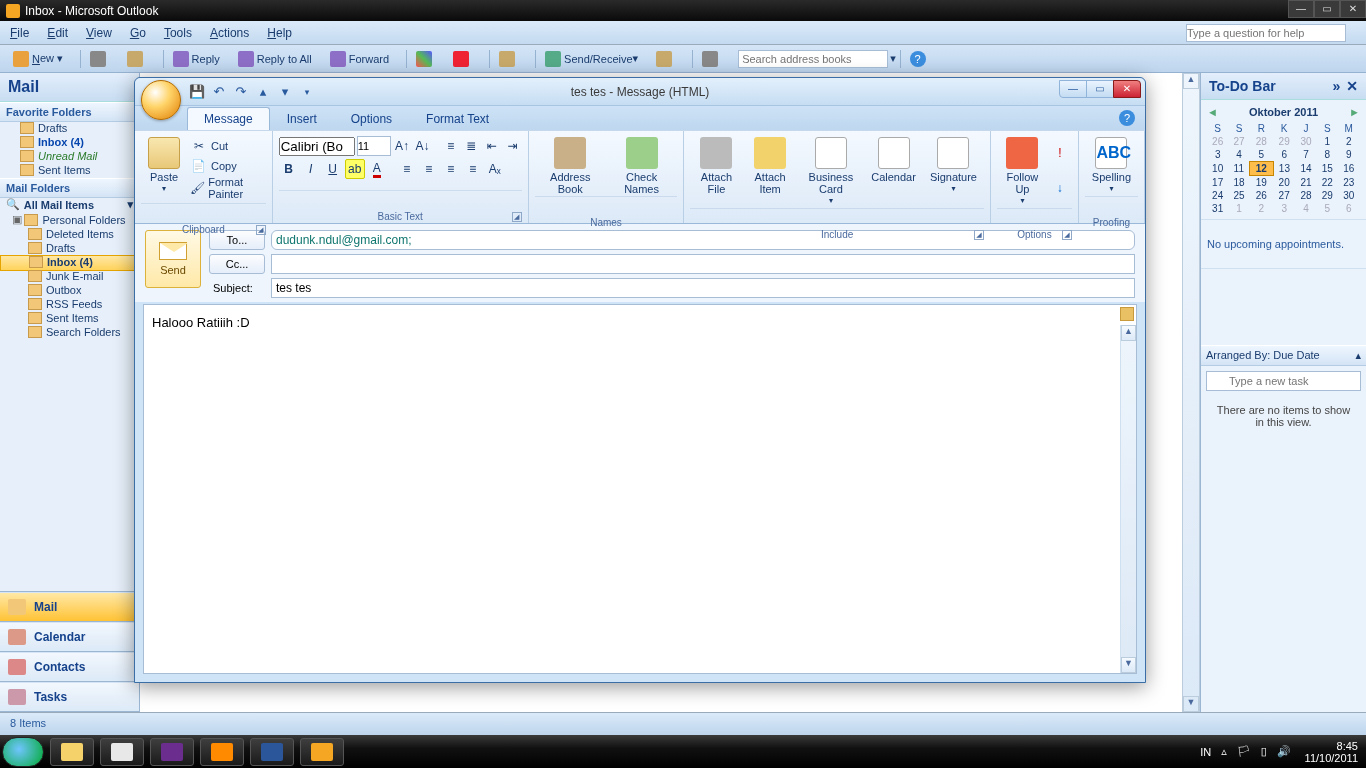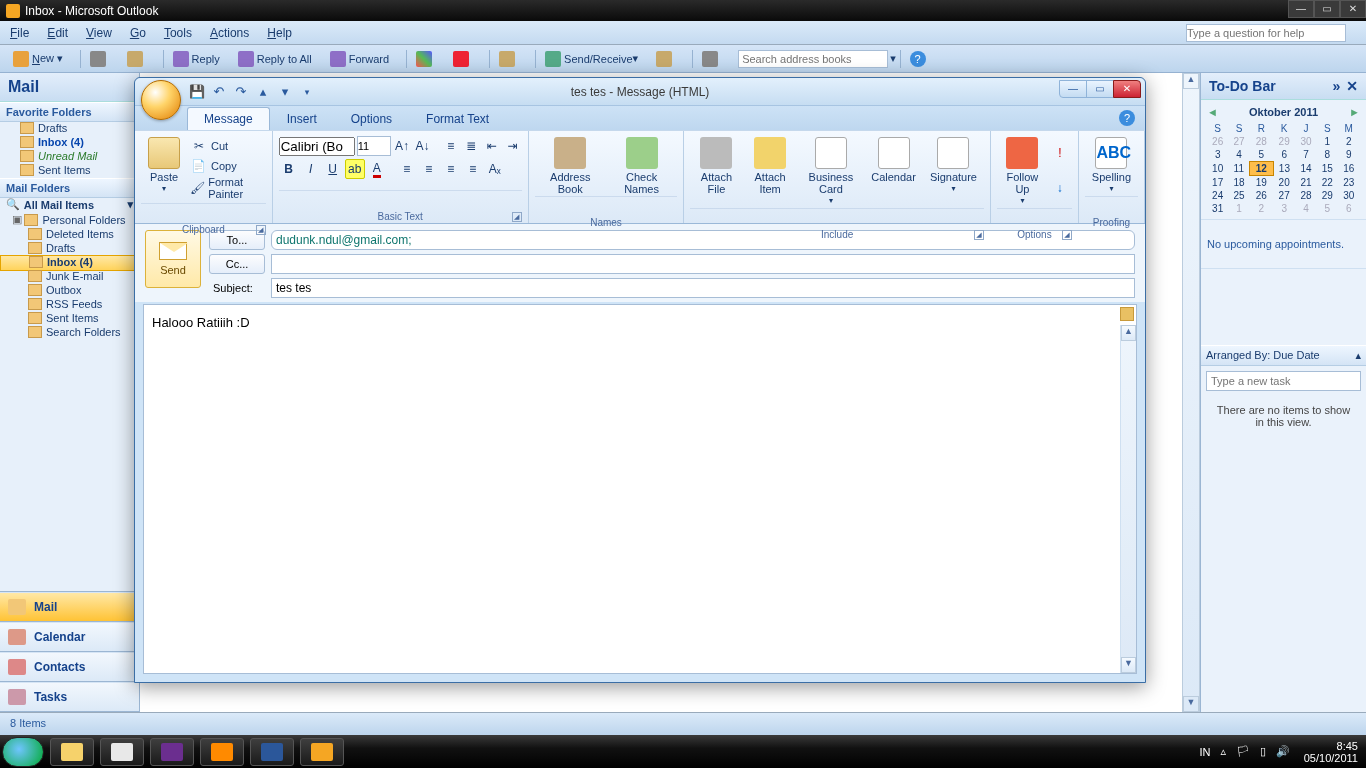--- a/index.html
+++ b/index.html
@@ -50,21 +50,21 @@
 .todobar .cal-title { text-align:center; font-weight:bold; padding:2px 0 4px; position:relative; }
 .todobar .cal-title .arr { position:absolute; color:#5a7; cursor:default; }
 .todobar .cal-title .arr.l { left:0; } .todobar .cal-title .arr.r { right:0; }
 .todobar table.calgrid { width:100%; border-collapse:collapse; font-size:10px; }
 .todobar table.calgrid th { color:#2a5a9e; font-weight:normal; padding:1px; }
 .todobar table.calgrid td { text-align:center; padding:1px 0; }
 .todobar table.calgrid td.dim { color:#aab; }
 .todobar table.calgrid td.today { background:#ffbe4b; border:1px solid #c88500; font-weight:bold; }
 .todobar .noapp { color:#2a5a9e; padding:18px 6px; border-top:1px solid #cfe0f1; border-bottom:1px solid #cfe0f1; }
 .todobar .arr-hdr { background:linear-gradient(#eef6ff,#d4e4f5); padding:3px 5px; border-top:1px solid #fff; border-bottom:1px solid #b5cde4; display:flex; justify-content:space-between; }
-.todobar .newtask { margin:5px; width:calc(100% - 10px); border:1px solid #a7bdd6; padding:3px 4px; font-size:11px; color:#8aa; }
+.todobar .newtask { margin:5px; width:calc(100% - 10px); border:1px solid #a7bdd6; padding:3px 22px; font-size:11px; color:#8aa; }
 .todobar .noitems { text-align:center; padding:8px 12px; color:#444; }
 
 
 .statusbar { height:23px; background:linear-gradient(#dbeaf9,#bdd5ed); border-top:1px solid #9ab; font-size:11px; color:#2a5a9e; padding:4px 10px; }
 
 
 .taskbar { position:absolute; bottom:0; left:0; right:0; height:33px; background:linear-gradient(#3a3a3a,#111 40%,#000); display:flex; align-items:center; }
 .taskbar .start { width:42px; height:30px; margin-left:2px; border-radius:16px; background:radial-gradient(circle at 40% 40%,#6fc5ff,#0a3); border:1px solid #222; }
 .taskbar .tbtn { width:44px; height:28px; margin-left:6px; background:linear-gradient(#3e3e3e,#1a1a1a); border:1px solid #555; border-radius:3px; display:flex; align-items:center; justify-content:center; }
 .taskbar .tbtn .ic { width:22px; height:18px; border-radius:2px; }
@@ -387,21 +387,21 @@
       </div>
     </div>
   <div class="tray">
     <span>IN</span>
     <span>▵</span>
     <span>🏳</span>
     <span>▯</span>
     <span>🔊</span>
     <div class="clock">
       <div>8:45</div>
-        <div>05/10/2011</div>
+        <div>11/10/2011</div>
     </div>
   </div>
 </div>
 
 <div class="compose">
   <div class="ctitle">
     <div class="orb"></div>
     <div class="qat">
       <span class="qi">💾</span>
       <span class="qi">↶</span>

